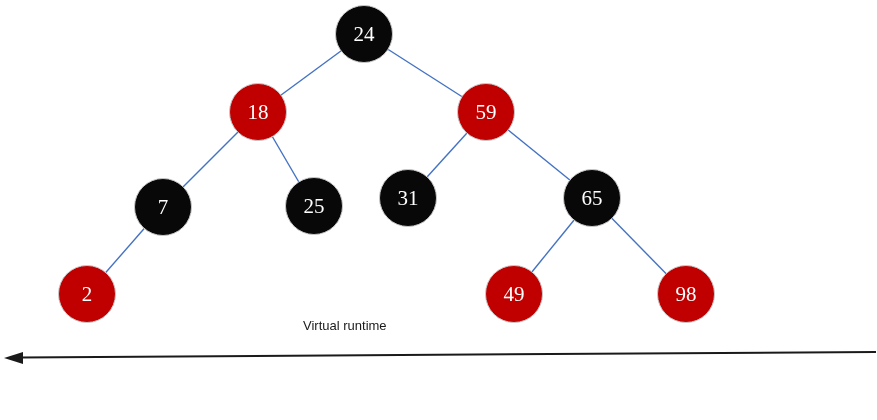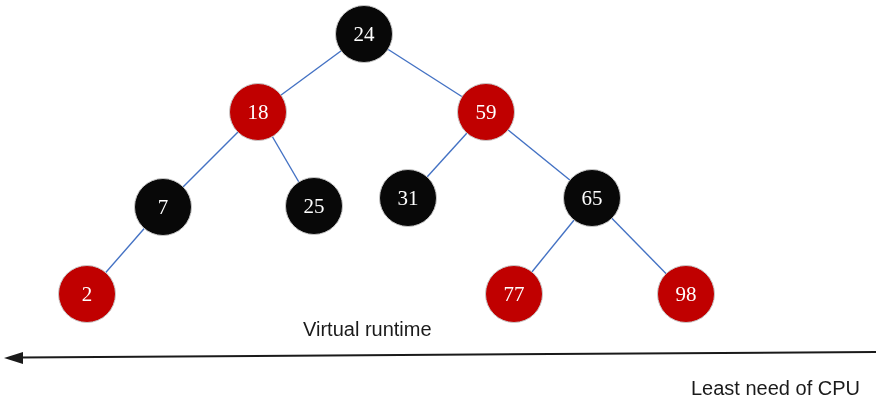--- a/index.html
+++ b/index.html
@@ -47,21 +47,21 @@
     font-family: "Liberation Serif", "DejaVu Serif", serif;
     font-size: 21px;
     line-height: 1;
     user-select: none;
   }
   .node.black { background: var(--black-node); }
   .node.red   { background: var(--red-node); }
   .label {
     position: absolute;
     color: var(--label-text);
-    font-size: 20px;
+    font-size: 13px;
     white-space: nowrap;
   }
   #title-label { left: 303px; top: 318px; }
   #most-label  { left: 20px;  top: 377px; }
   #least-label { right: 17px; top: 377px; }
 </style>
 </head>
 <body>
 
 <div id="canvas" style="--red-node: #C00000; --black-node: #080808; --edge: #4472C4; --node-text: #FFFFFF; --node-border: #C9C9C9; --label-text: #1A1A1A; --arrow: #1A1A1A;">
@@ -85,19 +85,18 @@
 
   <div id="nodes-layer">
       <div class="node black" style="left: 335px; top: 5px;">24</div>
       <div class="node red" style="left: 229px; top: 83px;">18</div>
       <div class="node red" style="left: 457px; top: 83px;">59</div>
       <div class="node black" style="left: 134px; top: 178px;">7</div>
       <div class="node black" style="left: 285px; top: 177px;">25</div>
       <div class="node black" style="left: 379px; top: 169px;">31</div>
       <div class="node black" style="left: 563px; top: 169px;">65</div>
       <div class="node red" style="left: 58px; top: 265px;">2</div>
-      <div class="node red" style="left: 485px; top: 265px;">77</div>
+      <div class="node red" style="left: 485px; top: 265px;">49</div>
       <div class="node red" style="left: 657px; top: 265px;">98</div>
     </div>
 
   <div class="label" id="title-label">Virtual runtime</div>
-  <div class="label" id="least-label">Least need of CPU</div>
 </div>
 
 </body></html>

